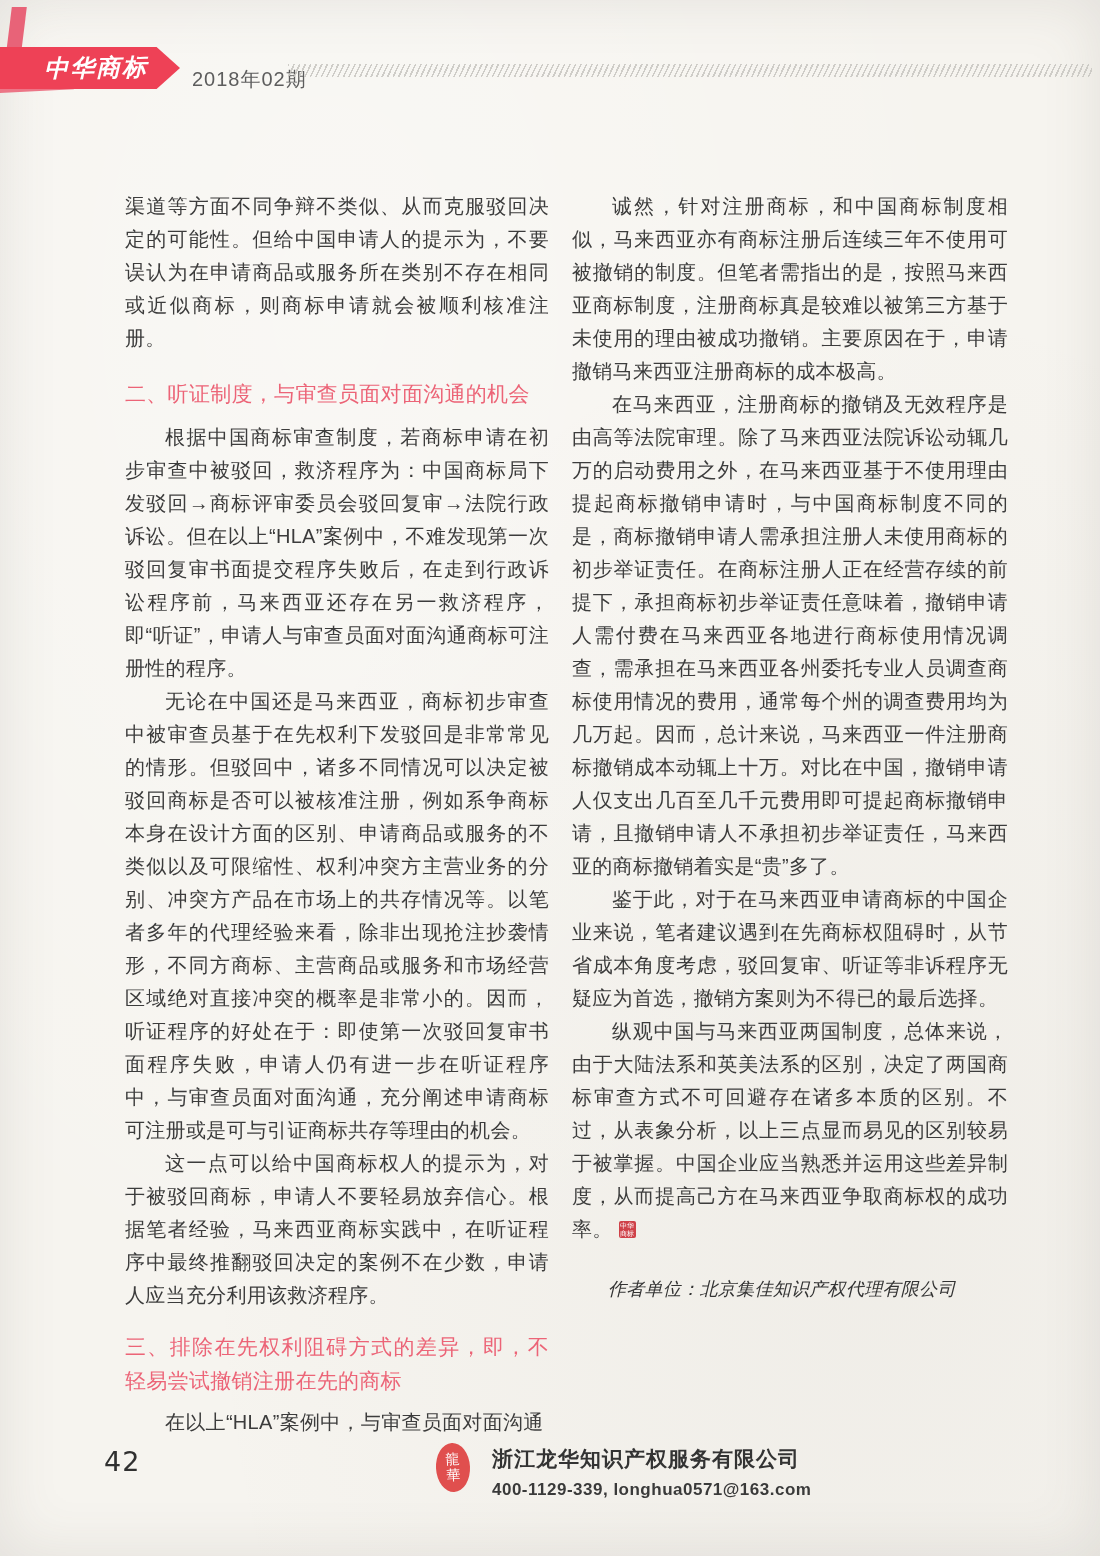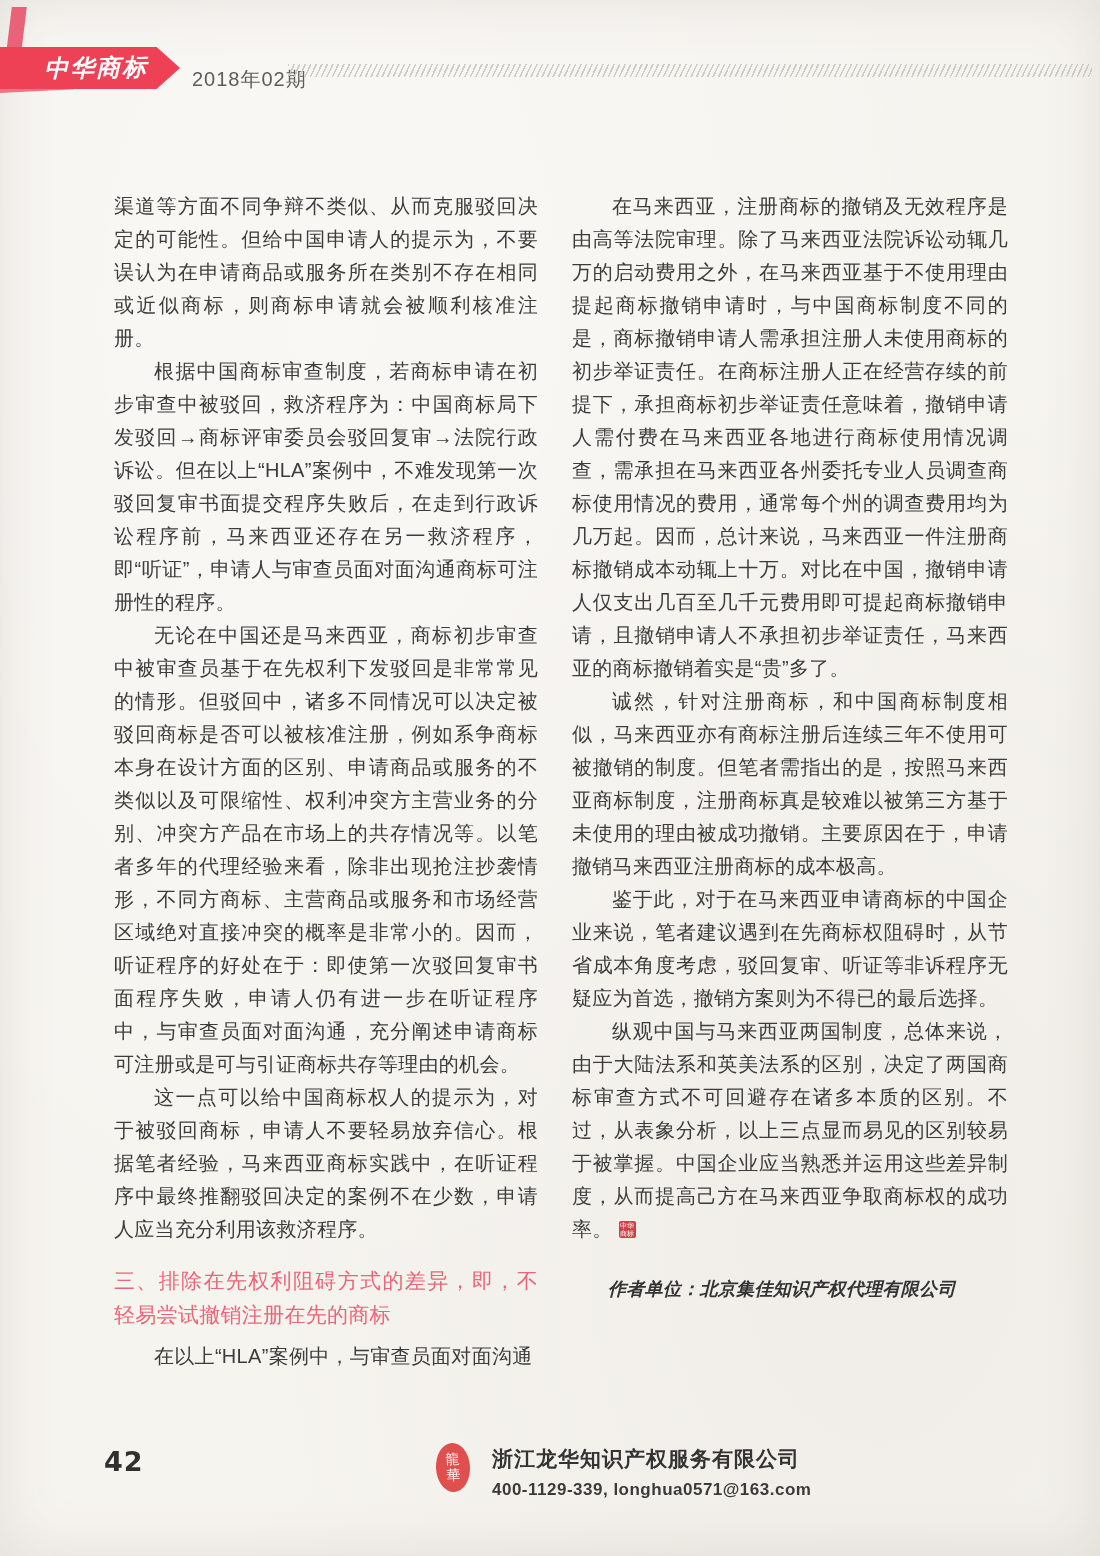--- a/index.html
+++ b/index.html
@@ -39,21 +39,21 @@
     position:absolute;left:192px;top:66px;font-size:20px;color:#5d5d5d;letter-spacing:1px;
   }
   .hatch{
     position:absolute;left:288px;top:64px;width:804px;height:13px;
     background:repeating-linear-gradient(115deg,#c7c5c0 0,#c7c5c0 1.5px,transparent 1.5px,transparent 5px);
     opacity:.85;
   }
 
   
   .col{position:absolute;top:190px;color:#3c3c3c;}
-  .col-left{left:114px;width:424px;}
+  .col-left{left:125px;width:424px;}
   .col-right{left:572px;width:436px;}
   .col p{
     margin:0;font-size:20px;line-height:33px;text-align:justify;
     text-justify:inter-ideograph;letter-spacing:.3px;
   }
   .col p.indent{text-indent:2em;}
   .heading{
     margin:22px 0 10px 0;font-size:21px;line-height:34px;font-weight:500;
     color:#ec6477;text-align:justify;letter-spacing:.3px;
   }
@@ -62,26 +62,26 @@
   .seal{
     display:inline-block;vertical-align:-2px;margin-left:6px;
     width:17px;height:17px;background:#cf4148;border-radius:2px;
     color:#ffffff;font-size:7px;line-height:8px;letter-spacing:0;
     word-break:break-all;text-align:center;overflow:hidden;padding-top:0.5px;box-sizing:border-box;
     text-indent:0;
   }
   .author{
     margin-top:26px !important;padding-left:2em;
     font-family:"DejaVu Serif",serif;font-style:italic;
-    font-size:18px !important;color:#333;letter-spacing:1px;font-weight:bold;
+    font-size:18px !important;color:#333;letter-spacing:1px;
   }
 
   
   .page-number{
-    position:absolute;left:104px;top:1446px;font-size:27px;font-weight:700;color:#303030;
+    position:absolute;left:104px;top:1446px;font-size:27px;font-weight:400;color:#303030;
     font-family:"DejaVu Sans",sans-serif;letter-spacing:1px;
   }
   .footer-logo{
     position:absolute;left:436px;top:1443px;width:34px;height:49px;
     background:#e04f4e;border-radius:50%;transform:rotate(-3deg);
     display:flex;flex-direction:column;align-items:center;justify-content:center;gap:1px;
     color:#fff;font-family:"DejaVu Serif",serif;font-size:14px;line-height:15px;
   }
   .footer-company{
     position:absolute;left:492px;top:1445px;font-size:21px;font-weight:bold;color:#333;letter-spacing:1px;
@@ -98,30 +98,31 @@
   <div class="ribbon-tail"></div>
   <div class="ribbon-fold"></div>
   <div class="ribbon">
     <span class="brand">中华商标</span>
   </div>
   <div class="issue">2018年02期</div>
   <div class="hatch"></div>
 
   <div class="col col-left">
     <p>渠道等方面不同争辩不类似、从而克服驳回决定的可能性。但给中国申请人的提示为，不要误认为在申请商品或服务所在类别不存在相同或近似商标，则商标申请就会被顺利核准注册。</p>
+    <div class="heading">二、听证制度，与审查员面对面沟通的机会</div>
     <p class="indent">根据中国商标审查制度，若商标申请在初步审查中被驳回，救济程序为：中国商标局下发驳回→商标评审委员会驳回复审→法院行政诉讼。但在以上“HLA”案例中，不难发现第一次驳回复审书面提交程序失败后，在走到行政诉讼程序前，马来西亚还存在另一救济程序，即“听证”，申请人与审查员面对面沟通商标可注册性的程序。</p>
     <p class="indent">无论在中国还是马来西亚，商标初步审查中被审查员基于在先权利下发驳回是非常常见的情形。但驳回中，诸多不同情况可以决定被驳回商标是否可以被核准注册，例如系争商标本身在设计方面的区别、申请商品或服务的不类似以及可限缩性、权利冲突方主营业务的分别、冲突方产品在市场上的共存情况等。以笔者多年的代理经验来看，除非出现抢注抄袭情形，不同方商标、主营商品或服务和市场经营区域绝对直接冲突的概率是非常小的。因而，听证程序的好处在于：即使第一次驳回复审书面程序失败，申请人仍有进一步在听证程序中，与审查员面对面沟通，充分阐述申请商标可注册或是可与引证商标共存等理由的机会。</p>
     <p class="indent">这一点可以给中国商标权人的提示为，对于被驳回商标，申请人不要轻易放弃信心。根据笔者经验，马来西亚商标实践中，在听证程序中最终推翻驳回决定的案例不在少数，申请人应当充分利用该救济程序。</p>
     <div class="heading h3">三、排除在先权利阻碍方式的差异，即，不轻易尝试撤销注册在先的商标</div>
     <p class="indent">在以上“HLA”案例中，与审查员面对面沟通</p>
   </div>
 
   <div class="col col-right">
+    <p class="indent">诚然，针对注册商标，和中国商标制度相似，马来西亚亦有商标注册后连续三年不使用可被撤销的制度。但笔者需指出的是，按照马来西亚商标制度，注册商标真是较难以被第三方基于未使用的理由被成功撤销。主要原因在于，申请撤销马来西亚注册商标的成本极高。</p>
     <p class="indent">在马来西亚，注册商标的撤销及无效程序是由高等法院审理。除了马来西亚法院诉讼动辄几万的启动费用之外，在马来西亚基于不使用理由提起商标撤销申请时，与中国商标制度不同的是，商标撤销申请人需承担注册人未使用商标的初步举证责任。在商标注册人正在经营存续的前提下，承担商标初步举证责任意味着，撤销申请人需付费在马来西亚各地进行商标使用情况调查，需承担在马来西亚各州委托专业人员调查商标使用情况的费用，通常每个州的调查费用均为几万起。因而，总计来说，马来西亚一件注册商标撤销成本动辄上十万。对比在中国，撤销申请人仅支出几百至几千元费用即可提起商标撤销申请，且撤销申请人不承担初步举证责任，马来西亚的商标撤销着实是“贵”多了。</p>
-    <p class="indent">诚然，针对注册商标，和中国商标制度相似，马来西亚亦有商标注册后连续三年不使用可被撤销的制度。但笔者需指出的是，按照马来西亚商标制度，注册商标真是较难以被第三方基于未使用的理由被成功撤销。主要原因在于，申请撤销马来西亚注册商标的成本极高。</p>
     <p class="indent">鉴于此，对于在马来西亚申请商标的中国企业来说，笔者建议遇到在先商标权阻碍时，从节省成本角度考虑，驳回复审、听证等非诉程序无疑应为首选，撤销方案则为不得已的最后选择。</p>
     <p class="indent"><span>纵观中国与马来西亚两国制度，总体来说，由于大陆法系和英美法系的区别，决定了两国商标审查方式不可回避存在诸多本质的区别。不过，从表象分析，以上三点显而易见的区别较易于被掌握。中国企业应当熟悉并运用这些差异制度，从而提高己方在马来西亚争取商标权的成功率。</span><span class="seal">中华商标</span></p>
     <p class="author">作者单位：北京集佳知识产权代理有限公司</p>
   </div>
 
   <div class="page-number">42</div>
   <div class="footer-logo">
     <span>龍</span>
     <span>華</span>
   </div>

